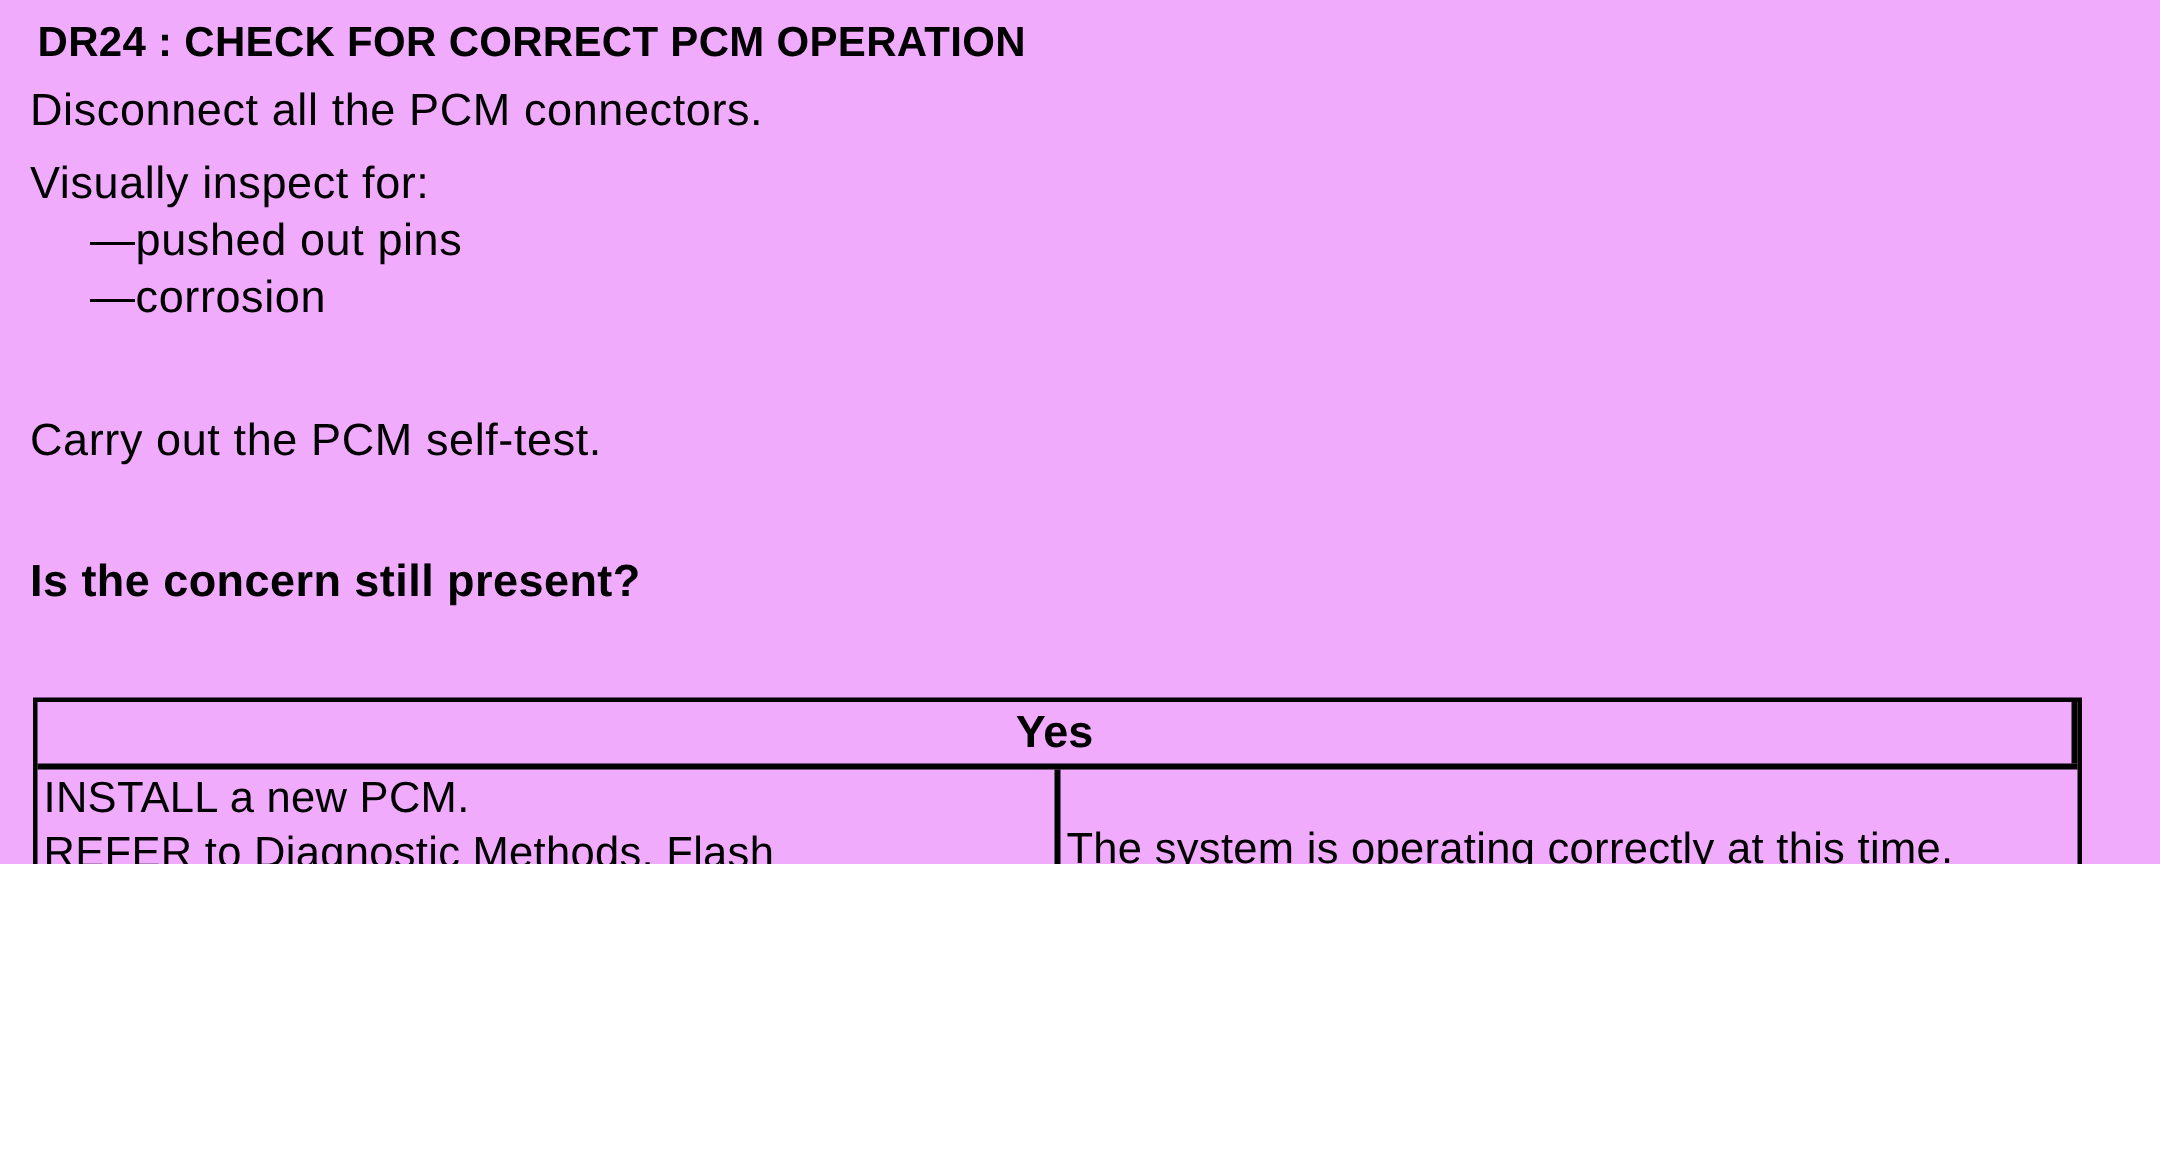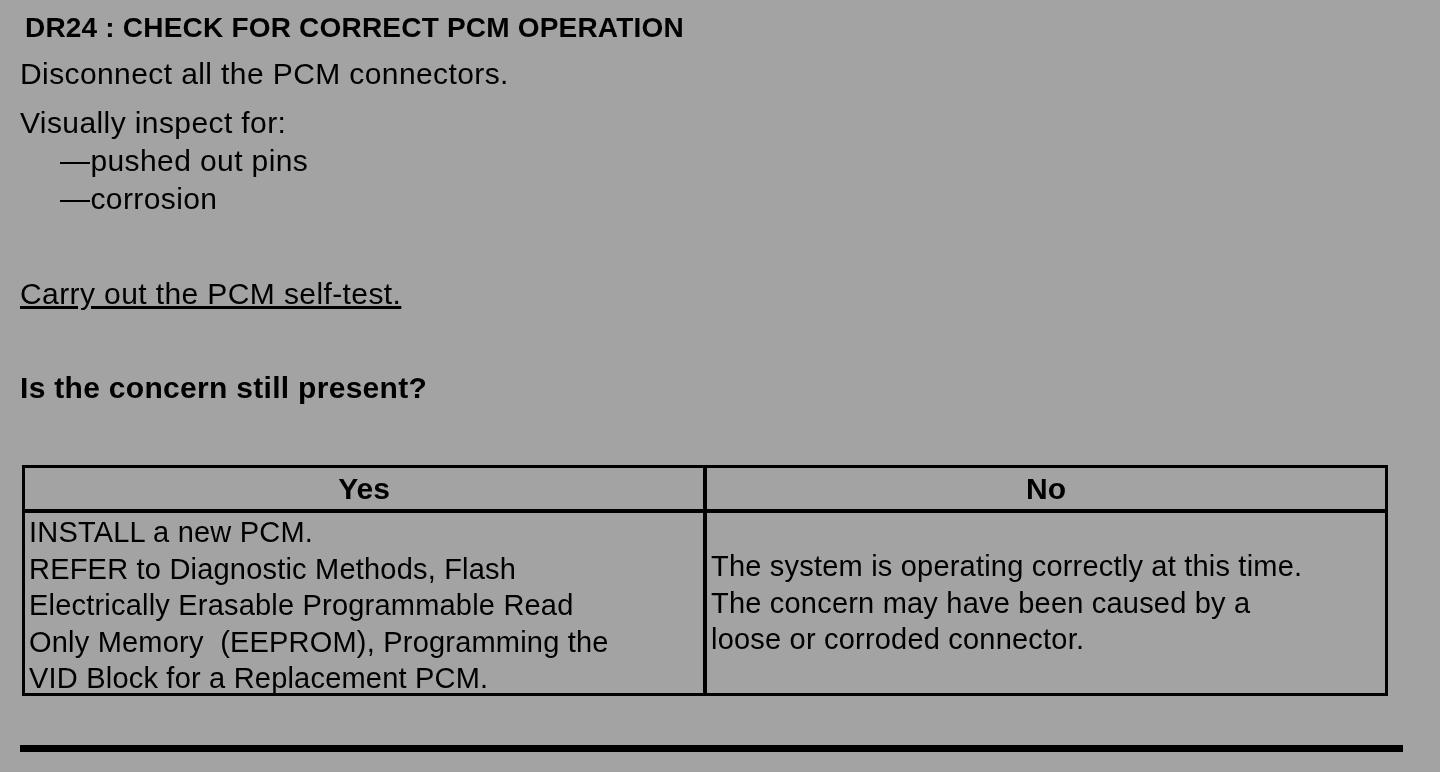--- a/index.html
+++ b/index.html
@@ -3,22 +3,22 @@
 <meta charset="utf-8">
 <style>
   html, body {
     margin: 0;
     padding: 0;
     background: #ffffff;
   }
   .page {
     position: relative;
     width: 1440px;
-    height: 772px;
-    background: #a3a3a3;
+    height: 576px;
+    background: #f0abfc;
     color: #000000;
     font-family: "Liberation Sans", "DejaVu Sans", sans-serif;
     overflow: hidden;
   }
   .abs { position: absolute; white-space: nowrap; }
 
   .title {
     top: 12px; left: 25px;
     font-size: 28px;
     font-weight: bold;
@@ -95,27 +95,26 @@
 <body>
 
 <div class="page">
 
   <div class="abs title">DR24 : CHECK FOR CORRECT PCM OPERATION</div>
 
   <div class="abs body-line" style="top:57px;">Disconnect all the PCM connectors.</div>
   <div class="abs body-line" style="top:106px;">Visually inspect for:</div>
   <div class="abs indent-line" style="top:144px;">—pushed out pins</div>
   <div class="abs indent-line" style="top:182px;">—corrosion</div>
-  <div class="abs body-line" style="top:277px;text-decoration:underline;">Carry out the PCM self-test.</div>
+  <div class="abs body-line" style="top:277px;">Carry out the PCM self-test.</div>
   <div class="abs question" style="top:371px;">Is the concern still present?</div>
 
   <div class="dtable">
     <div class="hrow">
       <div class="hcell first">Yes</div>
-      <div class="hcell">No</div>
     </div>
     <div class="brow">
       <div class="bcell first">INSTALL a new PCM.
 REFER to Diagnostic Methods, Flash
 Electrically Erasable Programmable Read
 Only Memory  (EEPROM), Programming the
 VID Block for a Replacement PCM.</div>
       <div class="bcell centered">The system is operating correctly at this time.
 The concern may have been caused by a
 loose or corroded connector.</div>

